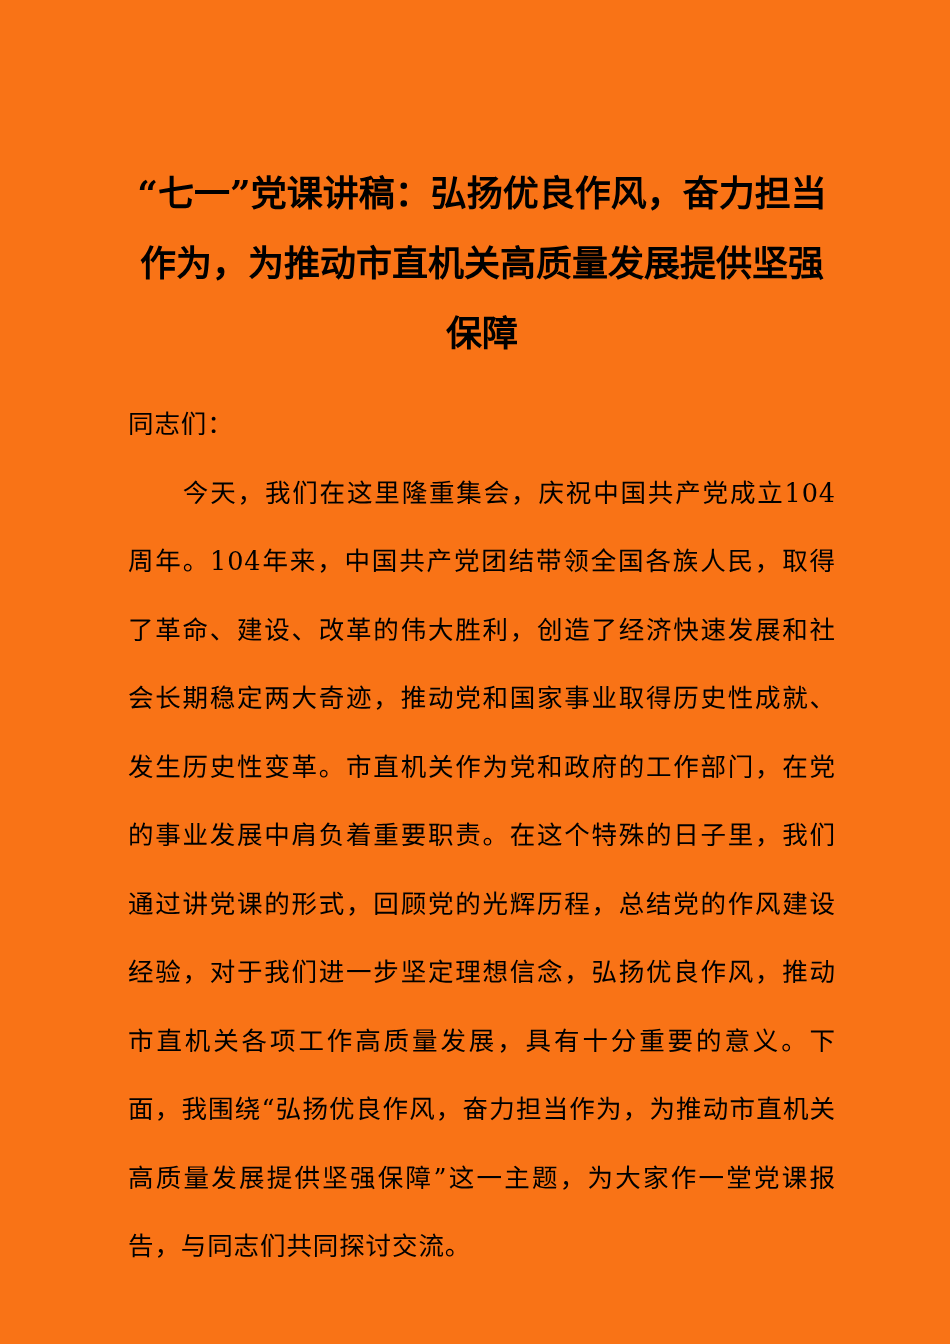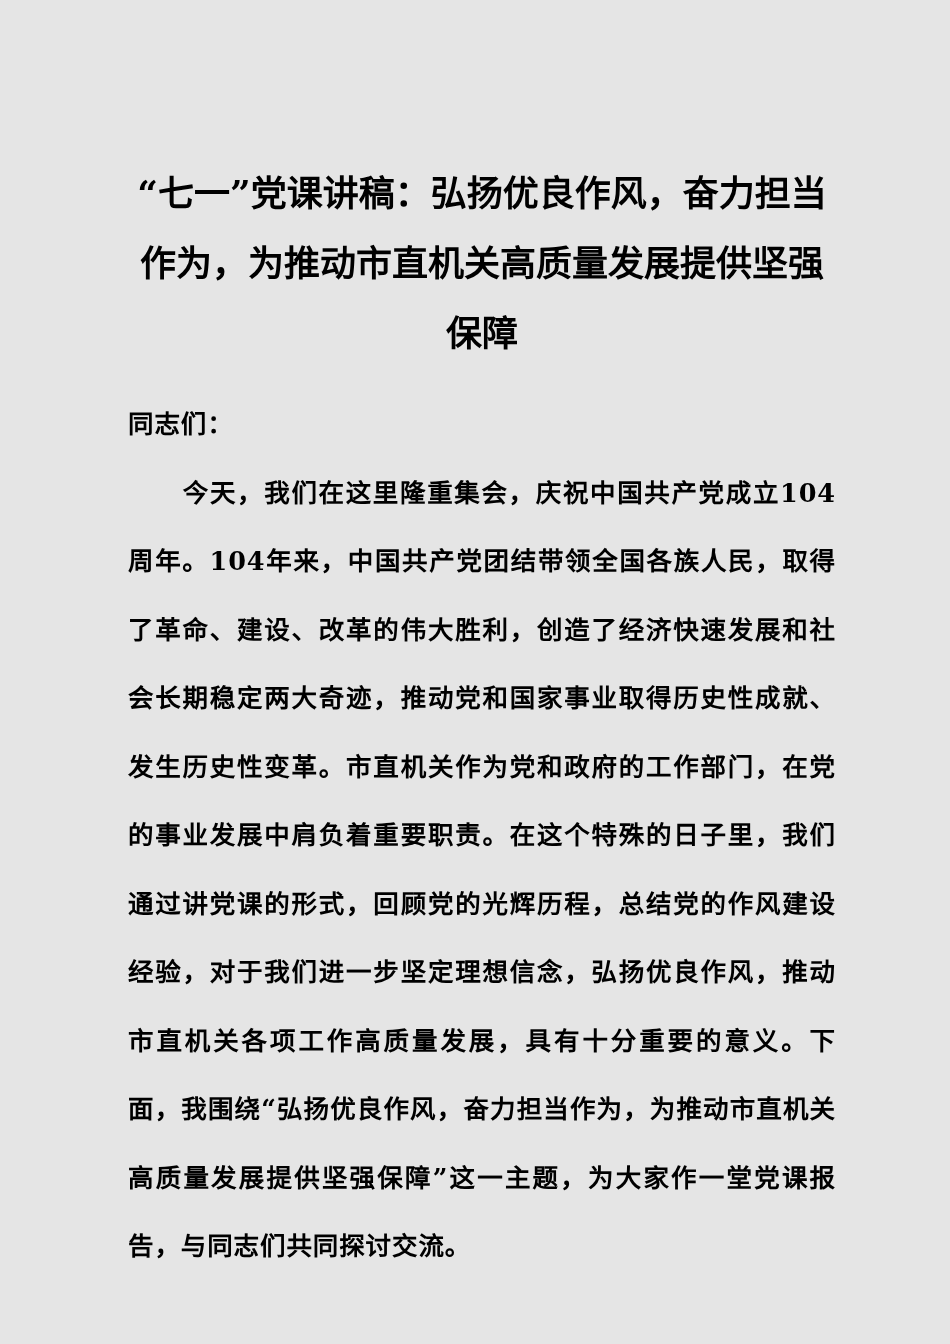--- a/index.html
+++ b/index.html
@@ -5,21 +5,21 @@
 <style>
   html, body {
     margin: 0;
     padding: 0;
     background: #ffffff;
   }
   .page {
     position: relative;
     width: 950px;
     height: 1344px;
-    background: #e5e5e5;
+    background: #f97316;
     overflow: hidden;
     box-sizing: border-box;
   }
   .doc-body {
     position: absolute;
     left: 128px;
     top: 0;
     width: 708px;
   }
 
@@ -42,21 +42,20 @@
   .para {
     margin: 0;
     font-family: "DejaVu Serif", "Liberation Serif", serif;
     font-size: 25.5px;
     line-height: 68.5px;
     color: #000000;
     text-align: justify;
     text-justify: inter-ideograph;
     word-break: break-all;
     letter-spacing: 0.9px;
-    font-weight: bold;
   }
   .para-salutation {
     margin-top: 22px;
   }
   .para-indent {
     text-indent: 2.15em;
   }
 </style>
 </head>
 <body>

